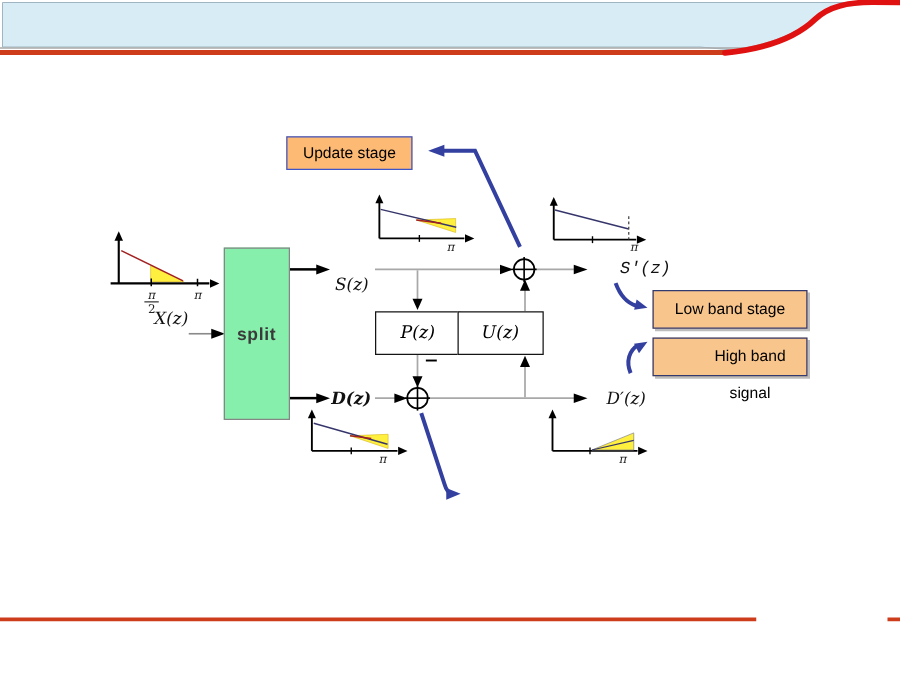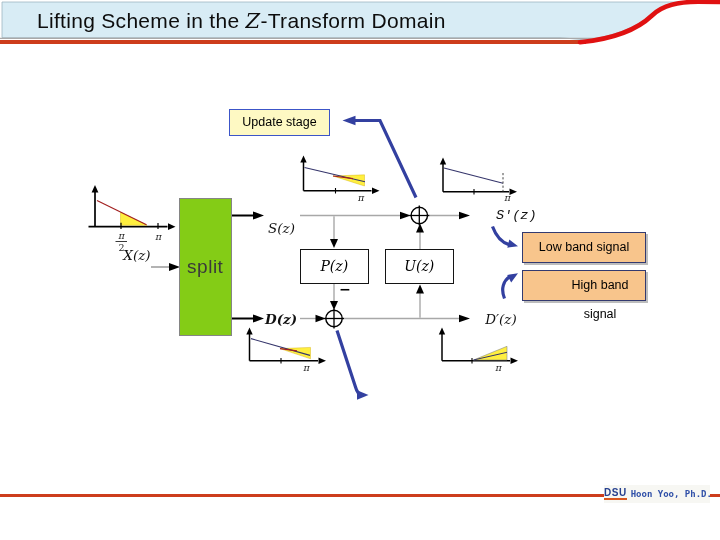--- a/index.html
+++ b/index.html
@@ -6,25 +6,25 @@
   .slide{position:relative;width:720px;height:540px;background:#fff;overflow:hidden;
          font-family:"Liberation Sans",sans-serif;}
   svg{position:absolute;left:0;top:0;}
   
   .title-text{position:absolute;left:37px;top:9px;font-size:21px;color:#0d0d0d;
               letter-spacing:.3px;white-space:nowrap;z-index:3;}
   .title-z{font-family:"DejaVu Serif",serif;font-style:italic;}
   
   .dbox{position:absolute;box-sizing:border-box;text-align:center;z-index:2;
         font-size:12.5px;color:#000;}
-  .split-box{border:1.5px solid #858585;background:#84cc16;font-size:19px;color:#3a3a3a;
-             letter-spacing:.5px;}
+  .split-box{border:1.5px solid #858585;background:#86efac;font-size:14px;color:#3a3a3a;
+             letter-spacing:.5px;font-weight:bold;}
   .blk{border:1.4px solid #141414;background:#fff;
        font-family:"DejaVu Serif",serif;font-style:italic;font-size:14px;}
-  .stage{background:#fef9c3;border:1.4px solid #3c55c8;}
+  .stage{background:#fdba74;border:1.4px solid #3c55c8;}
   .band{background:#f8c58c;border:1.4px solid #333a70;box-shadow:2px 2px 0 #bdbdbd;}
   .mathlbl{position:absolute;font-family:"DejaVu Serif",serif;font-style:italic;
            font-size:13.5px;color:#111;text-align:center;z-index:2;white-space:nowrap;}
   .minus{position:absolute;font-family:"DejaVu Serif",serif;font-weight:bold;
          font-size:14px;color:#000;text-align:center;z-index:2;}
   
   .rule{position:absolute;background:#cd3d1c;z-index:2;}
   .logo-wrap{position:absolute;left:604px;top:485px;width:106px;height:18px;
              background:#f7f7f3;z-index:3;display:flex;align-items:center;}
   .dsu{font-weight:bold;font-size:10px;color:#26408f;letter-spacing:.5px;
@@ -36,21 +36,20 @@
 <body>
 
 <div class="slide">
 
   <svg width="720" height="52">
     <path d="M2,2 L688,2 C668,3.5 659,7.5 650,15.5 C637,27.5 612,36.5 586,40 L560,37.6 L2,37.6 Z" fill="#d8ecf5" stroke="#9fb6c2" stroke-width="0.8"></path>
     <line x1="0" y1="38.4" x2="608" y2="38.4" stroke="#a9a9a9" stroke-width="1.2"></line>
     <rect x="0" y="40" width="586" height="4" fill="#cd3d1c"></rect>
     <path d="M580,42.3 C618,38.5 640,27 652,15.5 C663,5 678,2 698,1.8 L720,2" fill="none" stroke="#e01111" stroke-width="4.6" stroke-linecap="round"></path>
   </svg>
-  <div class="title-text"><span>Lifting Scheme in the </span><span class="title-z">Z</span><span>-Transform Domain</span></div>
 
   <svg width="720" height="540">
 
     <g>
       <line x1="151" y1="267" x2="170" y2="267" stroke="#8a8a8a" stroke-width="1.3"></line>
       <polygon points="180,267 169,263 169,271" fill="#000"></polygon>
     </g>
 
     <g>
       <line x1="231.5" y1="215.5" x2="254" y2="215.5" stroke="#000" stroke-width="2"></line>
@@ -175,44 +174,40 @@
   </svg>
 
   <div class="dbox split-box" style="left:179px;top:197.5px;width:52.5px;height:138px;line-height:136px;">
     <span>split</span>
   </div>
 
   <div class="dbox blk" style="left:300px;top:248.5px;width:68.5px;height:35px;line-height:33px;text-align:center;">
     <span>P(z)</span>
   </div>
 
-  <div class="dbox blk" style="left:385px;top:249px;width:68.5px;height:34.5px;line-height:32.5px;">
+  <div class="dbox blk" style="left:366px;top:249px;width:68.5px;height:34.5px;line-height:32.5px;">
     <span>U(z)</span>
   </div>
 
   <div class="dbox stage" style="left:229px;top:109px;width:101px;height:27px;line-height:25px;">
     <span>Update stage</span>
   </div>
 
 
   <div class="dbox band" style="left:522px;top:231.5px;width:124px;height:31px;line-height:29px;">
-    <span>Low band signal</span>
+    <span>Low band stage</span>
   </div>
 
   <div class="dbox band" style="left:522px;top:269.5px;width:124px;height:31px;line-height:29px;padding-left:32px;">
     <span>High band signal</span>
   </div>
 
   <div class="mathlbl" style="left:120px;top:247px;width:34px;">X(z)</div>
   <div class="mathlbl" style="left:264px;top:220px;width:35px;">S(z)</div>
   <div class="mathlbl" style="left:263px;top:311px;width:36px;font-weight:bold;">D(z)</div>
   <div class="mathlbl" style="left:496px;top:208px;width:40px;font-family:Liberation Mono, monospace;">S′(z)</div>
   <div class="mathlbl" style="left:481px;top:311px;width:40px;">D′(z)</div>
   <div class="minus" style="left:338px;top:281px;width:14px;">−</div>
 
   <div class="rule" style="left:0;top:493.5px;width:605px;height:3.6px;"></div>
   <div class="rule" style="left:710px;top:493.5px;width:10px;height:3.6px;"></div>
-  <div class="logo-wrap">
-    <span class="dsu">DSU</span>
-    <span class="credit">Hoon Yoo, Ph.D.</span>
-  </div>
 
 </div>
 
 </body></html>

